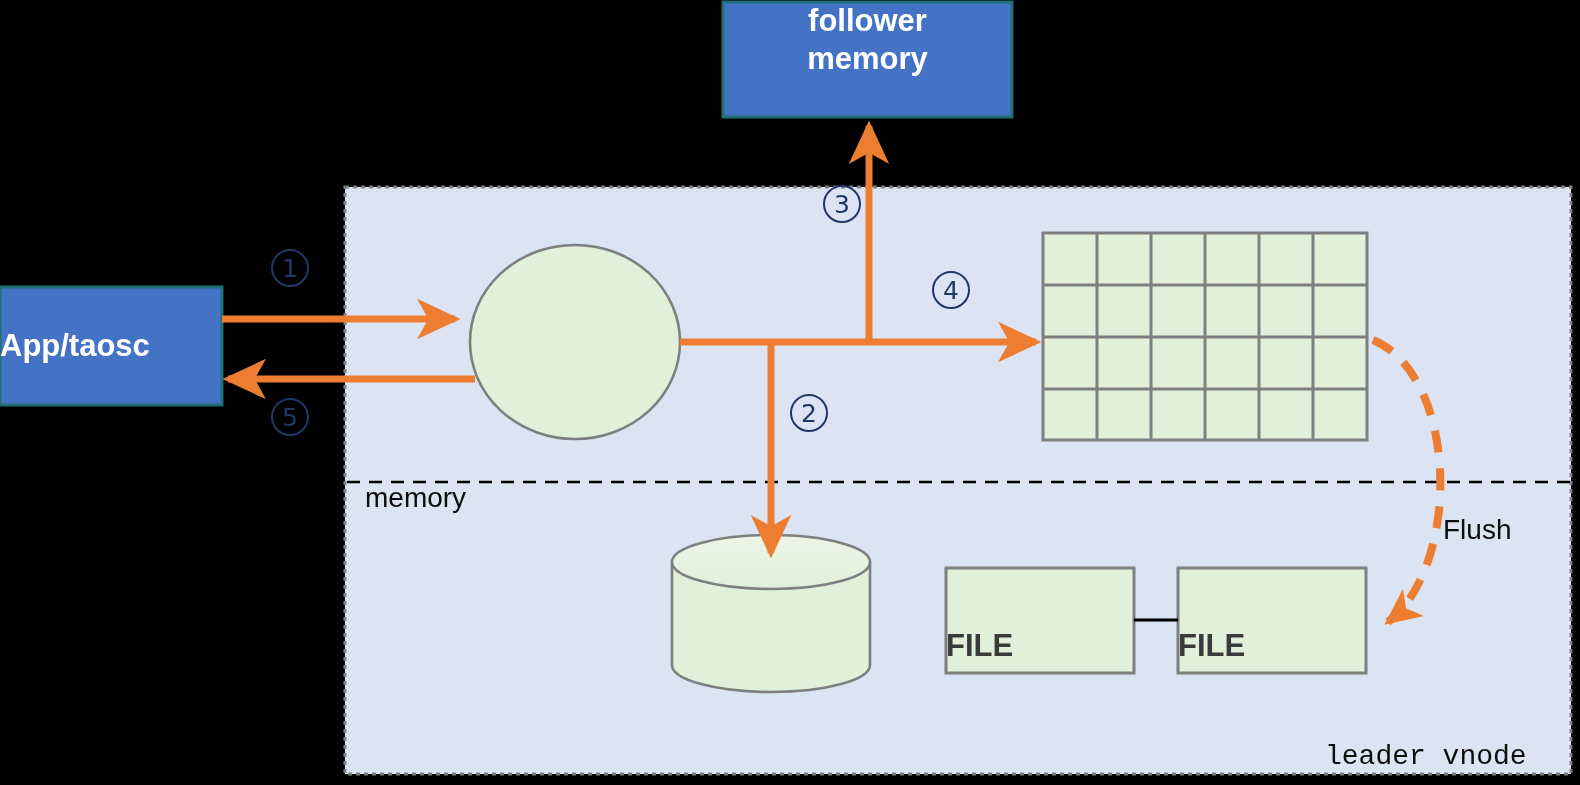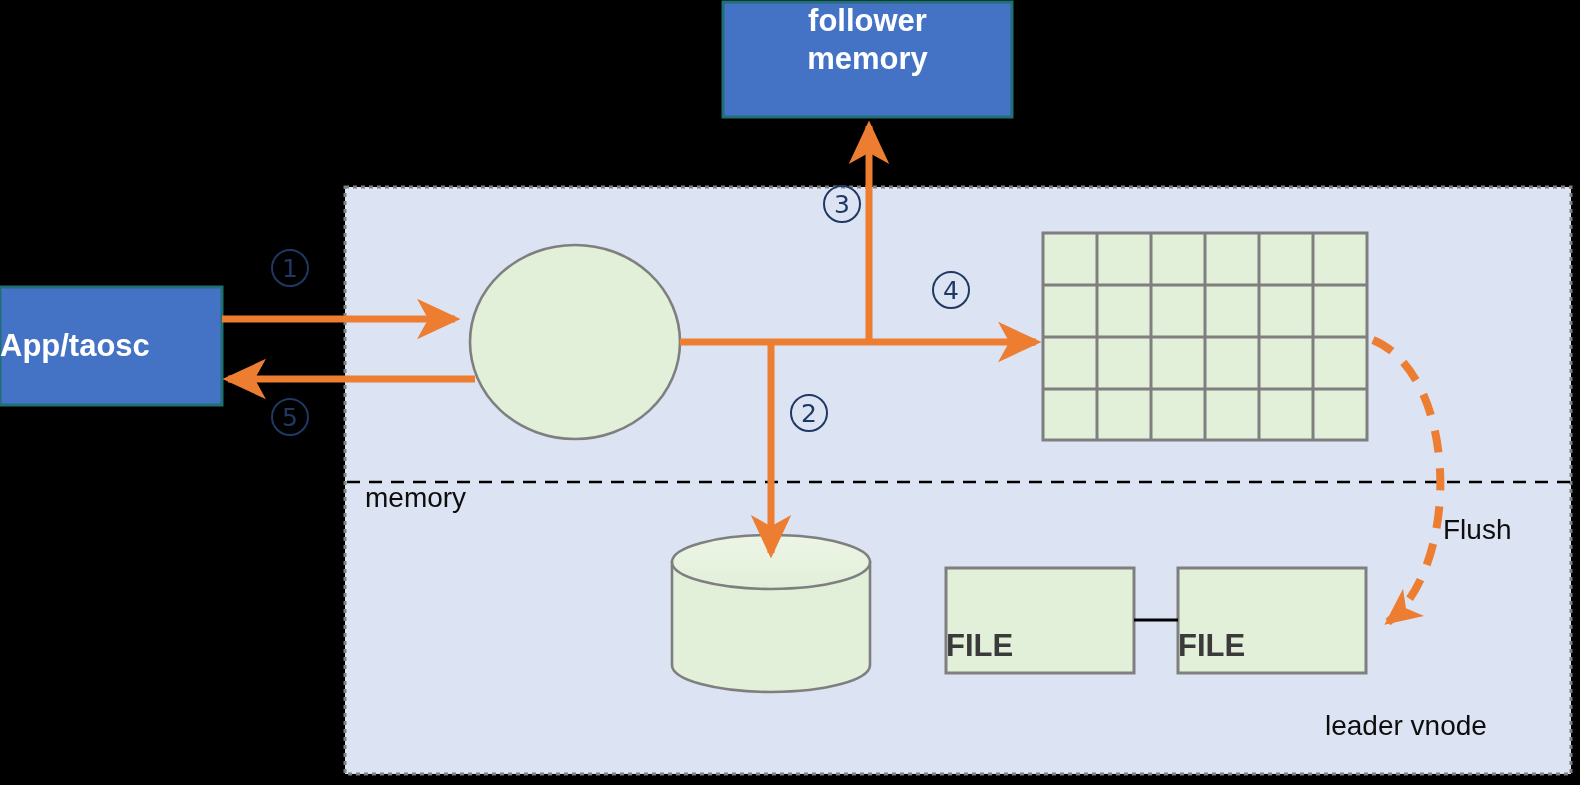--- a/index.html
+++ b/index.html
@@ -142,21 +142,21 @@
   <div class="node-label file-label" style="left:946px; top:568px; width:188px; height:105px;">FILE</div>
 
   <div class="node-label file-label" style="left:1178px; top:568px; width:188px; height:105px;">FILE</div>
 
   <div class="node-label plain-label" style="left:365px; top:443px; width:220px; height:38px; justify-content:flex-start;margin-top:36px;">memory</div>
 
 
 
   <div class="node-label plain-label" style="left:1443px; top:511px; width:140px; height:38px; justify-content:flex-start;">Flush</div>
 
-  <div class="node-label plain-label" style="left:1325px; top:707px; width:230px; height:38px; justify-content:flex-start;">leader vnode</div>
+  <div class="node-label plain-label" style="left:1325px; top:737px; width:230px; height:38px; justify-content:flex-start;font-family:Liberation Mono, monospace;">leader vnode</div>
 
   <div class="step-badge" style="left:271px; top:249px;">1</div>
 
   <div class="step-badge" style="left:271px; top:398px;">5</div>
 
   <div class="step-badge" style="left:823px; top:185px;">3</div>
 
   <div class="step-badge" style="left:932px; top:271px;">4</div>
 
   <div class="step-badge" style="left:790px; top:394px;">2</div>

